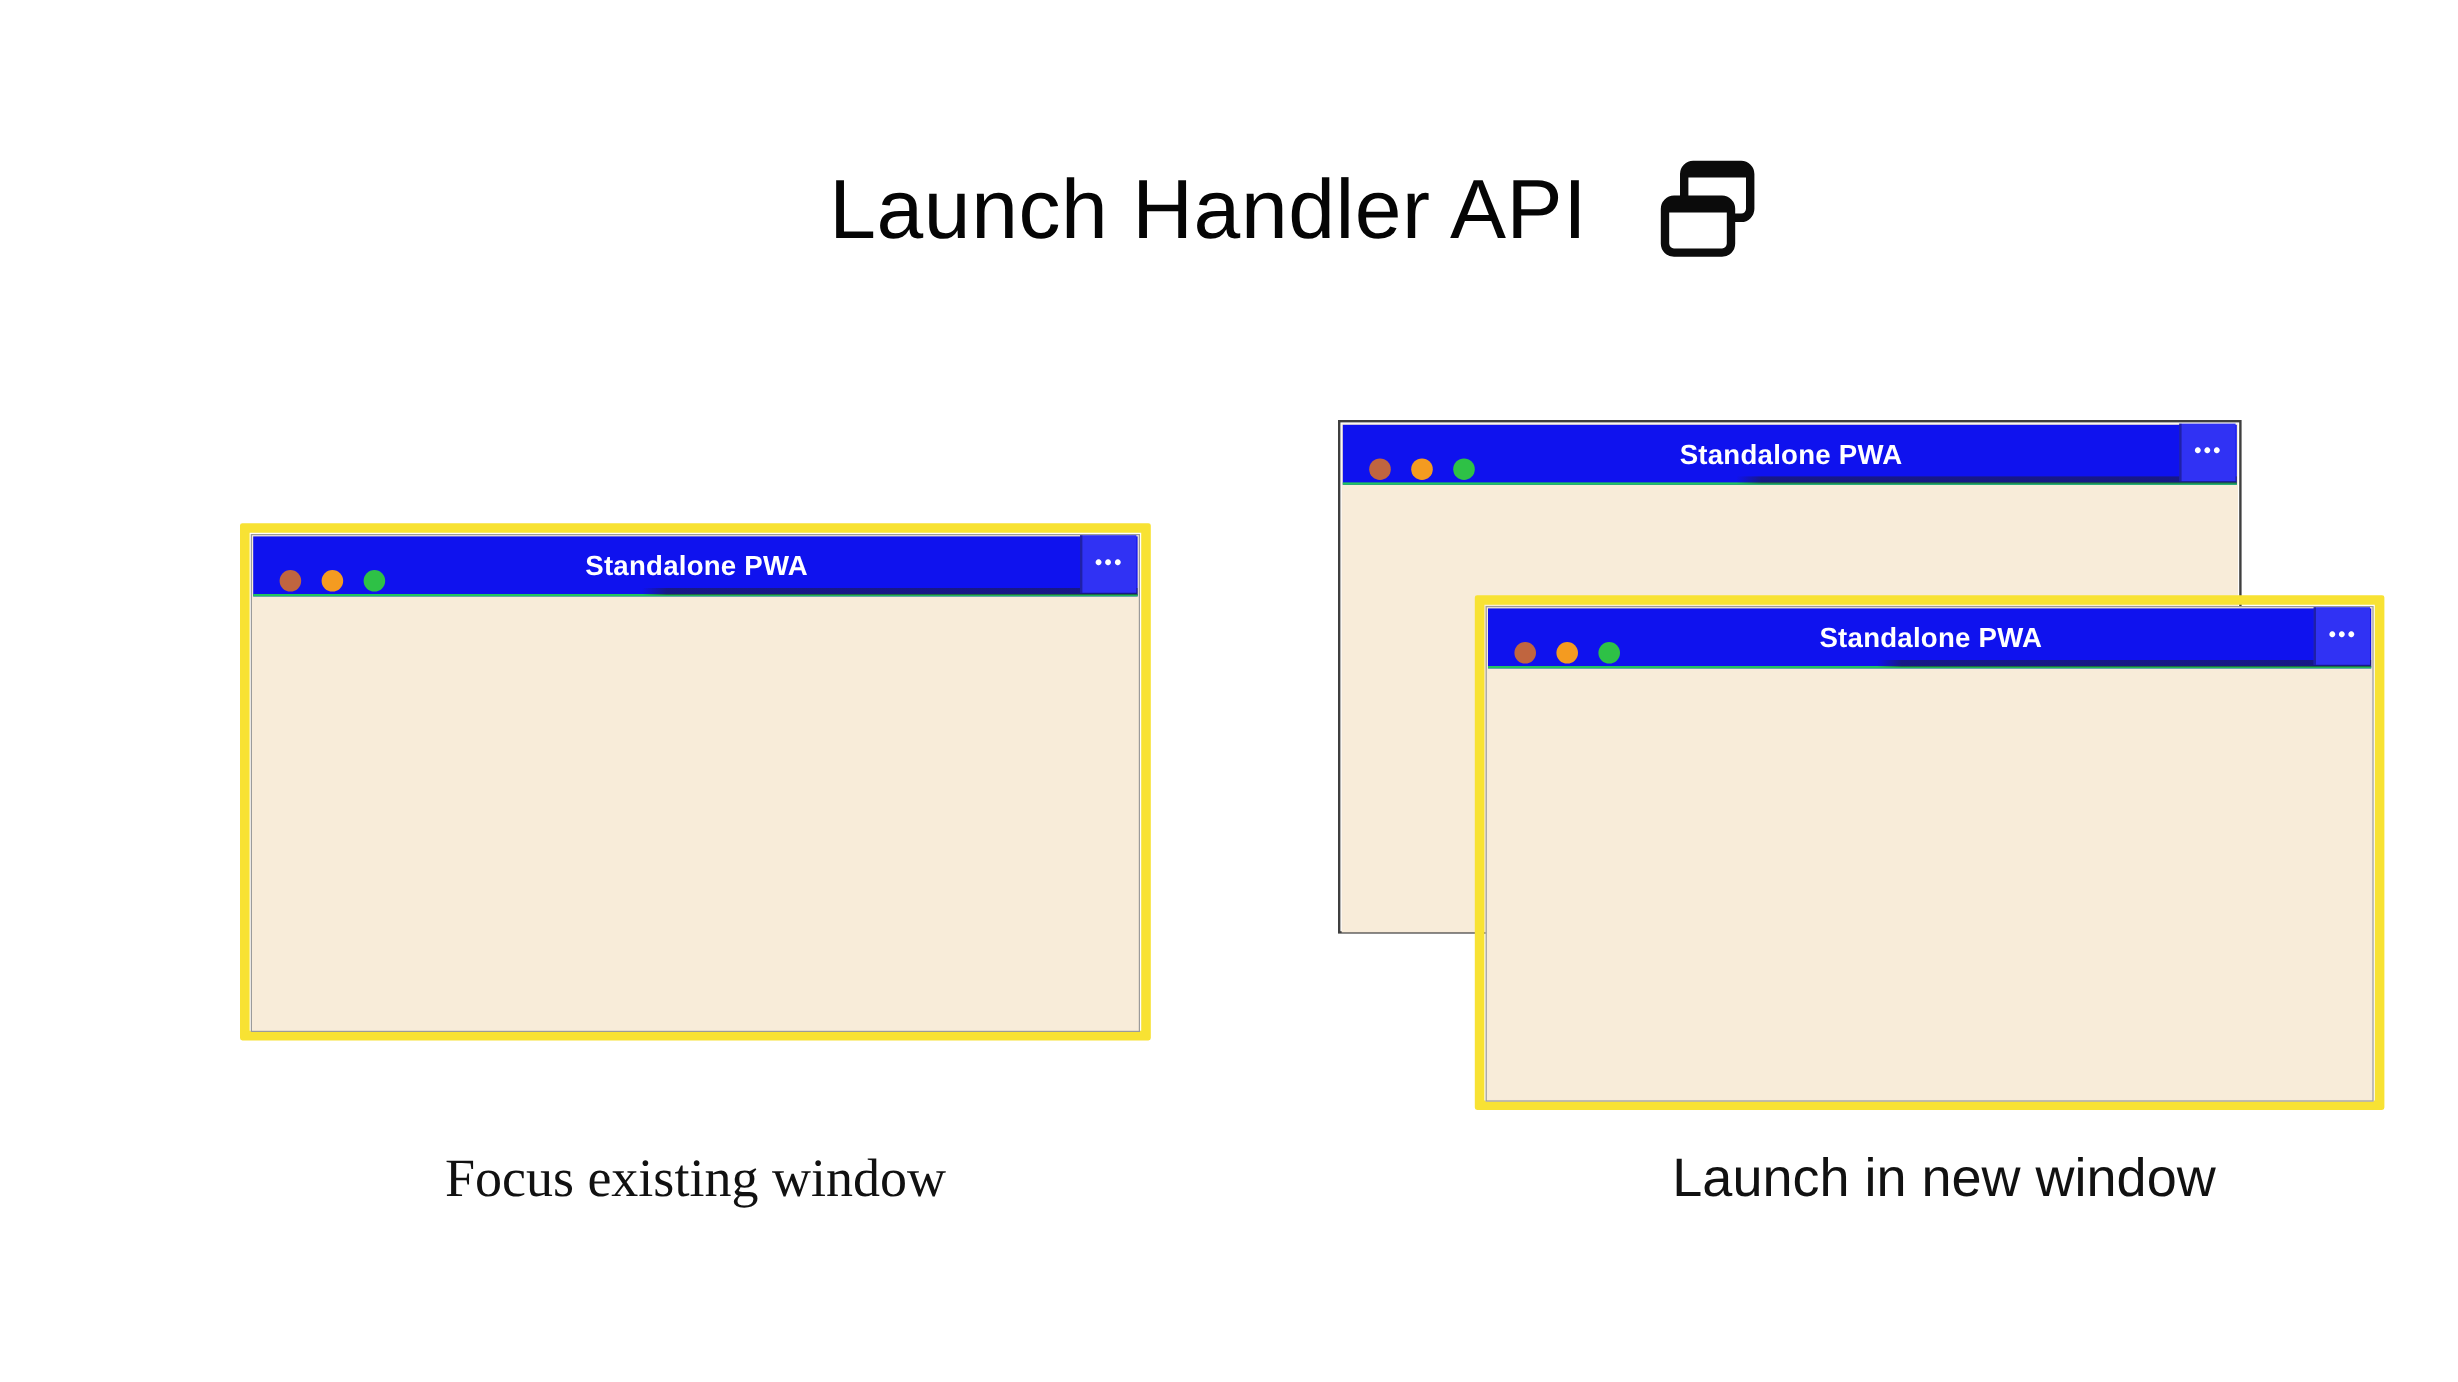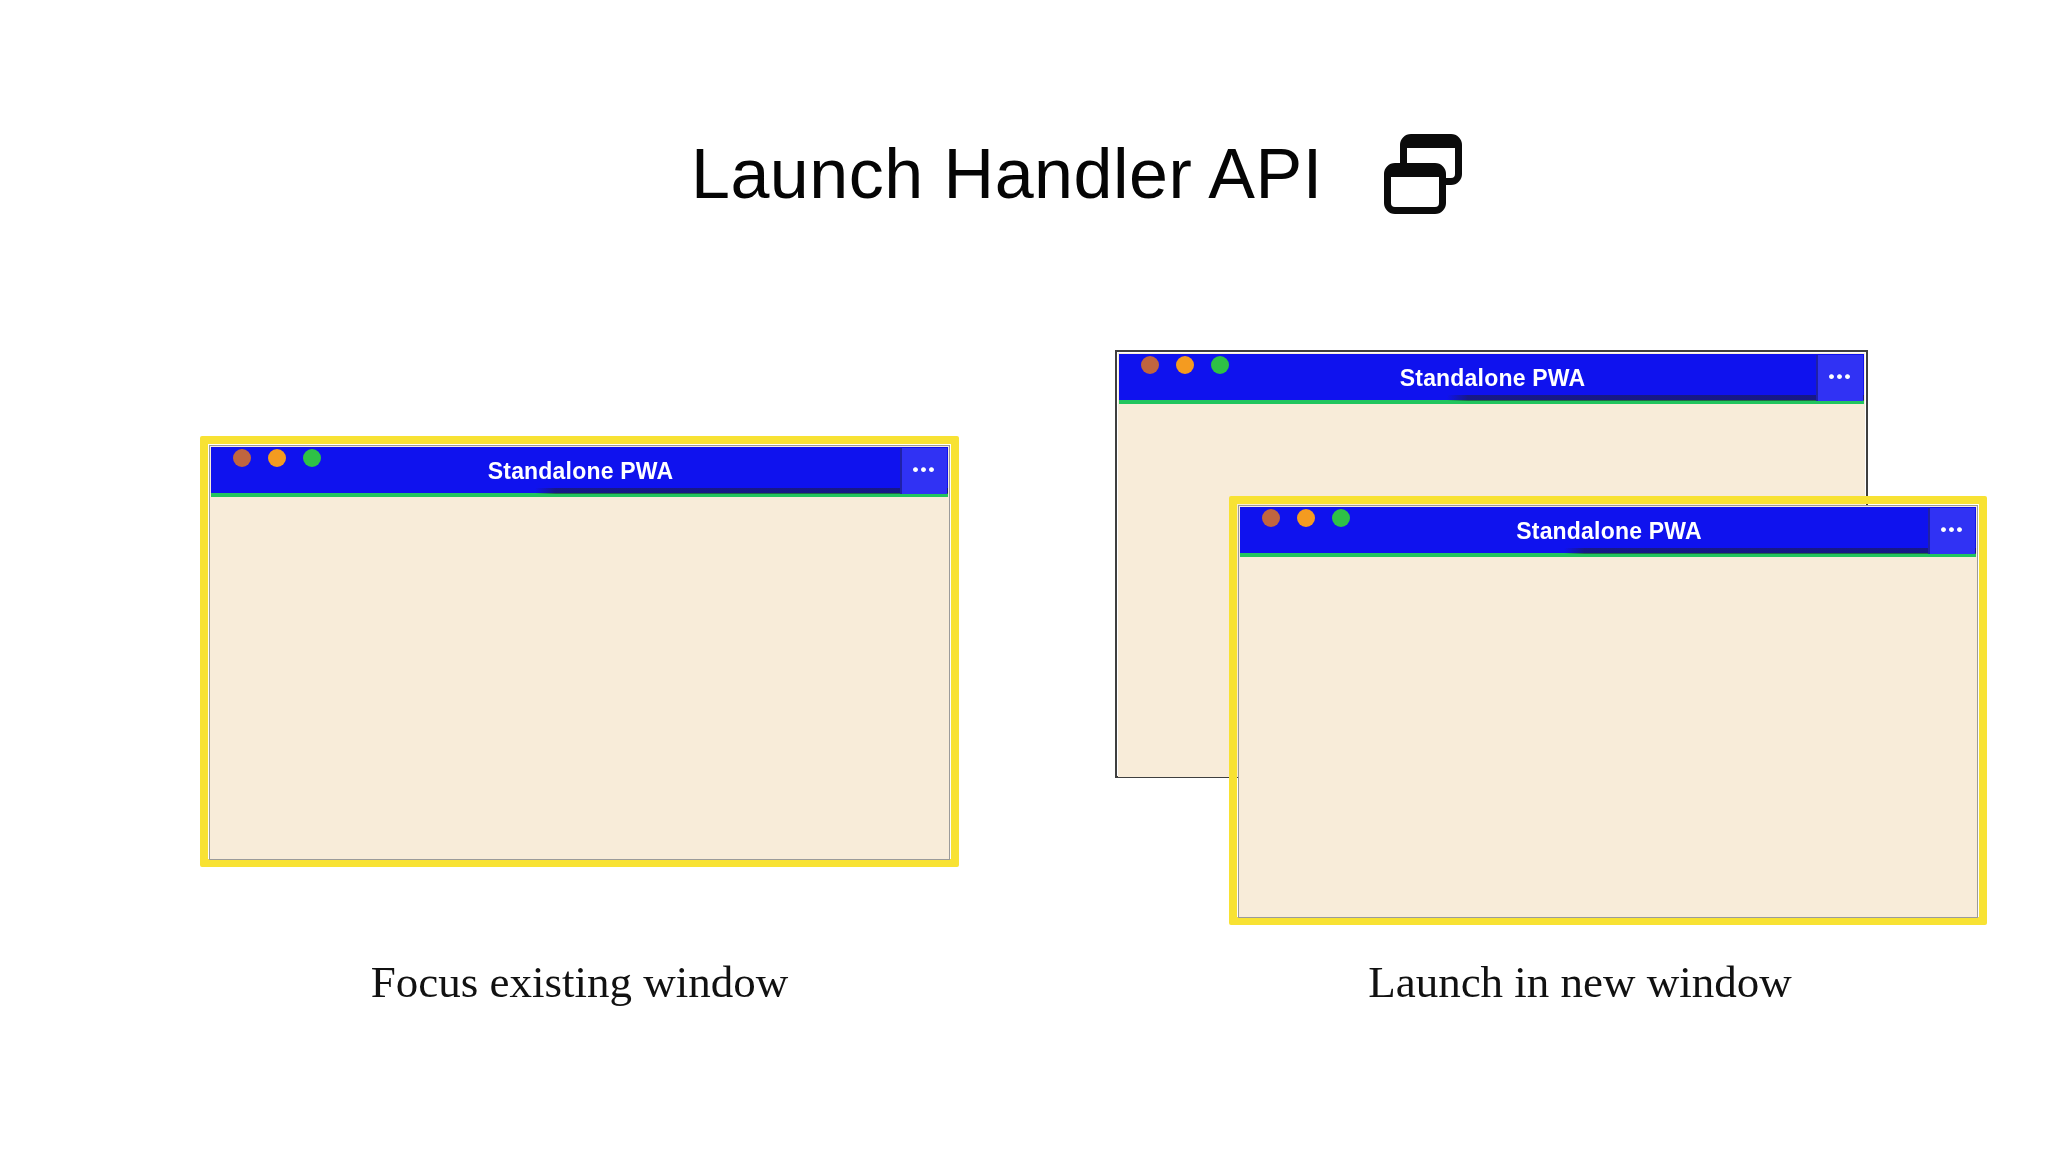--- a/index.html
+++ b/index.html
@@ -53,22 +53,22 @@
     border:2px solid var(--back-window-border);
   }
   .window-frame{
     height:100%;display:flex;flex-direction:column;
     background:var(--window-body);
   }
   .pwa-window.focused .window-frame{border:1px solid var(--window-border-gray);}
   .titlebar{
     position:relative;height:50px;flex:0 0 50px;
     background:var(--titlebar-blue);
-    display:flex;align-items:flex-start;
-    border-bottom:4px solid #22c55e;
+    display:flex;align-items:flex-end;
+    border-bottom:2px solid #22c55e;
   }
   .titlebar::after{ 
     content:"";position:absolute;right:0;bottom:-1px;height:6px;width:56%;
     background:linear-gradient(90deg, rgba(30,30,50,0) 0%, rgba(30,30,50,0.55) 5%, rgba(30,30,50,0.55) 100%);
     pointer-events:none;
   }
   .traffic-lights{display:flex;align-items:center;gap:15px;margin-left:21px;}
   .dot{width:18px;height:18px;border-radius:50%;display:inline-block;}
   .dot.red{background:var(--dot-red);}
   .dot.orange{background:var(--dot-orange);}
@@ -96,21 +96,21 @@
   .window-back   {left:1111px;top:346px; width:753px; height:428px; z-index:1;}
   .window-front  {left:1225px;top:492px; width:758px; height:429px; z-index:2;}
 
   
   .caption{
     position:absolute;top:952px;
     font-size:45px;font-weight:400;color:var(--caption-color);
     text-align:center;white-space:nowrap;
   }
   .caption-left {left:196px; width:759px;font-family:Liberation Serif, serif;}
-  .caption-right{left:1196px;width:760px;font-family:Liberation Serif, serif;}
+  .caption-right{left:1236px;width:760px;}
 </style>
 </head>
 <body>
 
 <div class="canvas">
 
   <div class="title-row">
     <h1 class="page-title">Launch Handler API</h1>
     <div class="win-icon">
       <div class="wi wi-back"></div>

